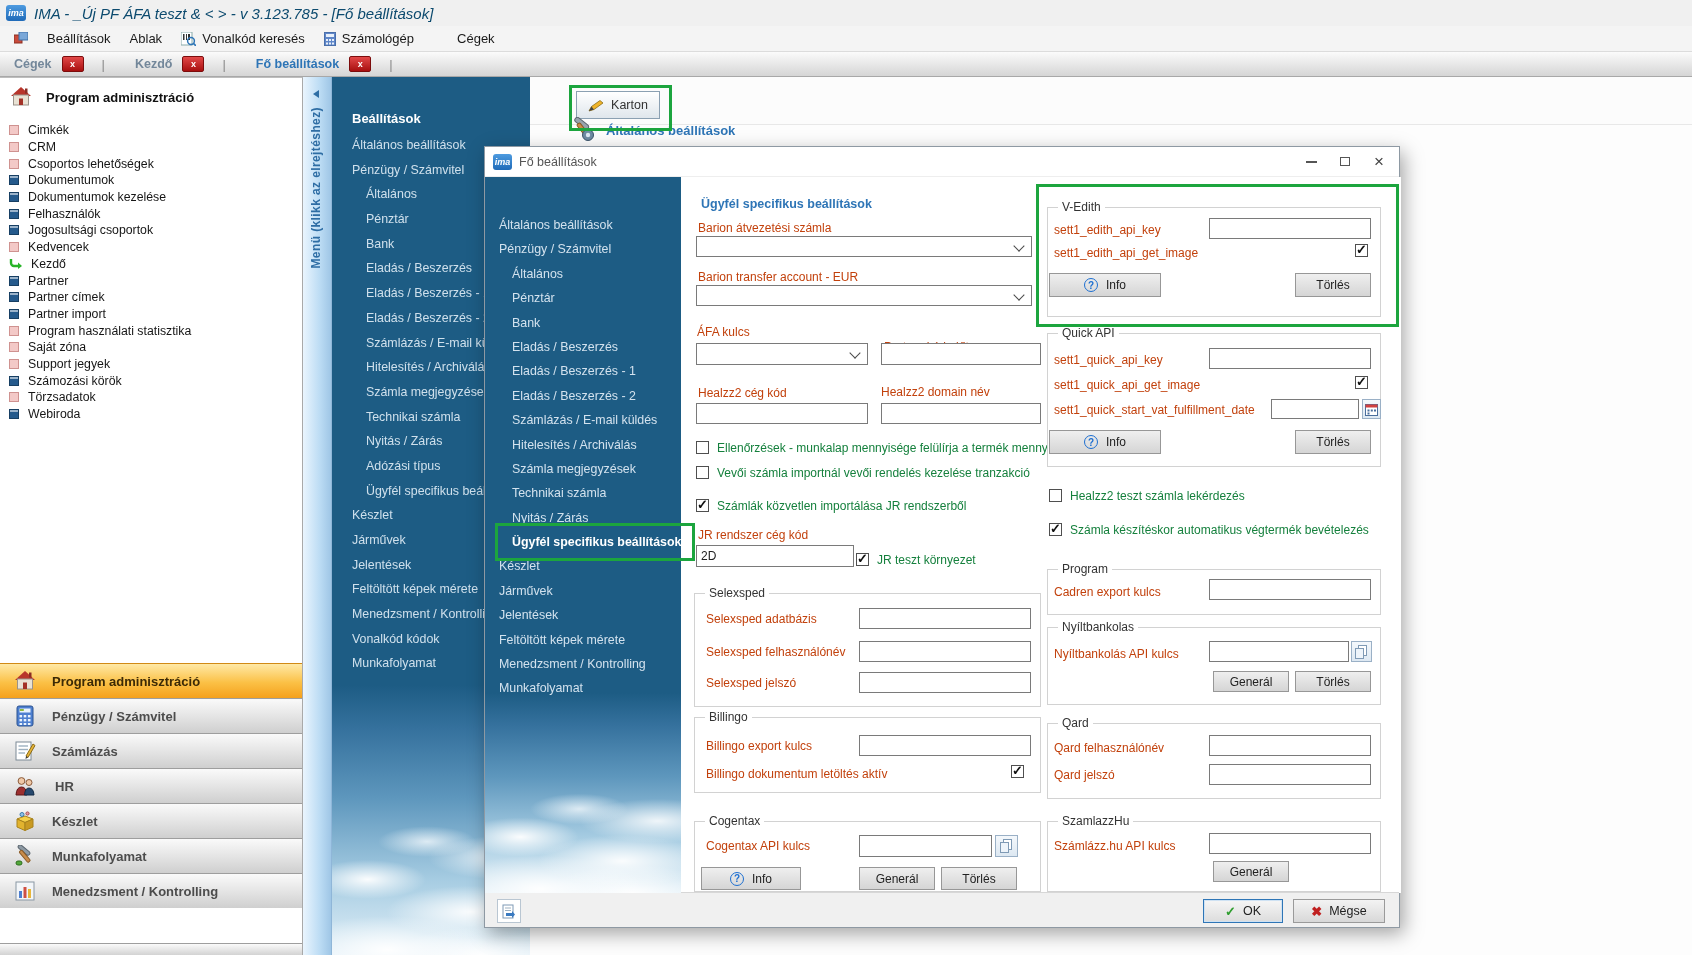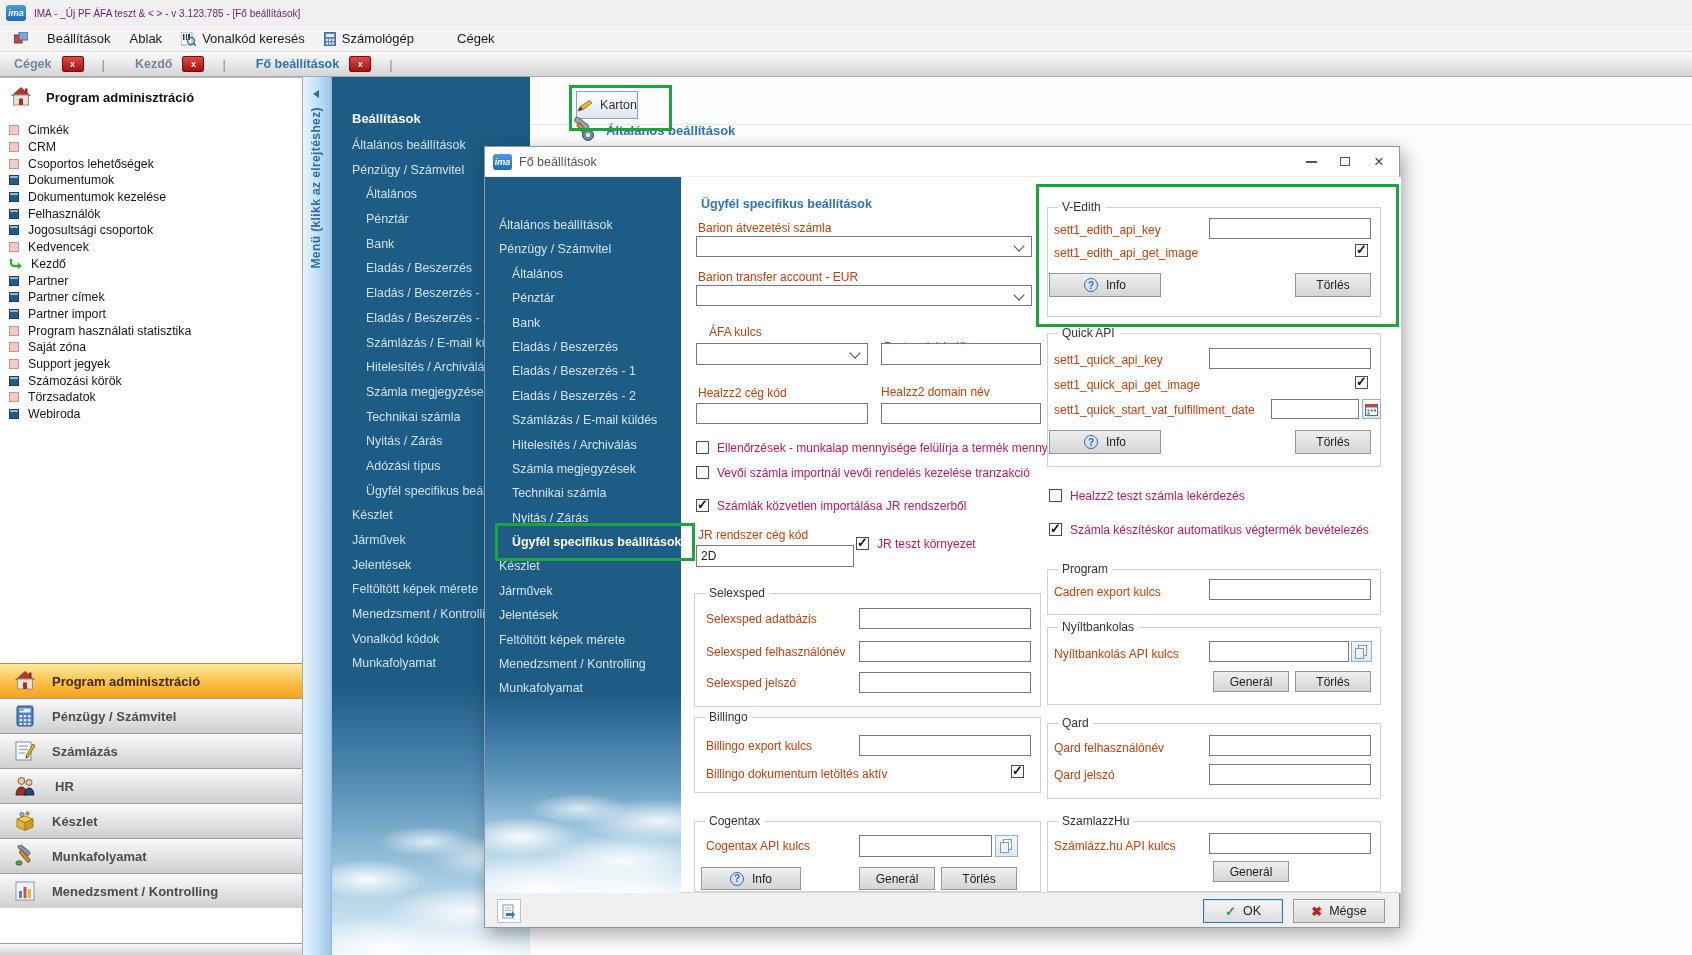--- a/index.html
+++ b/index.html
@@ -3,21 +3,21 @@
 <meta charset="utf-8">
 <style>
   html,body{margin:0;padding:0;background:#9a9a9a;}
   #screen{position:relative;width:1692px;height:955px;overflow:hidden;background:#fdfdfd;
     font-family:"Liberation Sans",sans-serif;-webkit-font-smoothing:antialiased;}
   
   .titlebar{position:absolute;left:0;top:0;width:100%;height:26px;background:#f0f0f0;
     display:flex;align-items:center;gap:8px;padding-left:6px;box-sizing:border-box;}
   .applogo{width:20px;height:16px;background:linear-gradient(#4e9be0,#1f6ab8);border-radius:3px;
     color:#fff;font-size:9px;font-style:italic;font-weight:bold;display:flex;align-items:center;justify-content:center;flex:none;}
-  .titletext{font-size:10px;color:#701a75;white-space:nowrap;}
+  .titletext{font-size:15px;color:#0c4a6e;white-space:nowrap;font-style:italic;}
   .menubar{position:absolute;left:0;top:26px;width:100%;height:26px;background:#f4f4f4;
     border-bottom:1px solid #dcdcdc;display:flex;align-items:center;gap:7px;padding-left:8px;box-sizing:border-box;}
   .mitem{font-size:13px;color:#1a1a1a;padding:2px 6px;cursor:default;display:flex;align-items:center;gap:6px;}
   .tabbar{position:absolute;left:0;top:52px;width:100%;height:25px;background:linear-gradient(#fbfbfb,#d5d5d5);
     border-bottom:1px solid #a8a8a8;display:flex;align-items:center;padding-left:14px;box-sizing:border-box;gap:10px;}
   .tablabel{font-size:12.5px;font-weight:bold;color:#73879a;}
   .tablabel.active{color:#2e75b6;}
   .tabx{width:20px;height:14px;border-radius:2px;background:linear-gradient(#e24848,#a80f0f);
     border:1px solid #7c0c0c;color:#fff;font-size:9px;font-weight:bold;display:flex;align-items:center;justify-content:center;line-height:1;}
   .tabsep{color:#8a8a8a;font-size:13px;margin:0 8px;}
@@ -53,21 +53,21 @@
     radial-gradient(ellipse 90px 30px at 18% 72%, rgba(255,255,255,.95), rgba(255,255,255,0) 65%),
     radial-gradient(ellipse 130px 40px at 70% 84%, rgba(255,255,255,.92), rgba(255,255,255,0) 65%),
     radial-gradient(ellipse 70px 22px at 48% 58%, rgba(250,253,255,.75), rgba(255,255,255,0) 70%),
     radial-gradient(ellipse 120px 34px at 88% 64%, rgba(255,255,255,.85), rgba(255,255,255,0) 65%),
     radial-gradient(ellipse 150px 48px at 28% 98%, rgba(255,255,255,.97), rgba(255,255,255,0) 70%),
     radial-gradient(ellipse 120px 40px at 75% 100%, rgba(255,255,255,.95), rgba(255,255,255,0) 70%),
     linear-gradient(180deg, rgba(29,92,132,0) 0%, #35719d 16%, #5e97bd 42%, #a6cce2 72%, #e2f0f8 100%);}
   
   .content{position:absolute;left:530px;top:77px;width:1162px;height:878px;background:#fdfdfd;}
   .toolbar{position:absolute;left:0;top:0;width:100%;height:47px;background:#fcfcfc;border-bottom:1px solid #e8e8e8;}
-  .kartonbtn{position:absolute;left:46px;top:14px;width:62px;height:28px;box-sizing:border-box;
+  .kartonbtn{position:absolute;left:46px;top:14px;width:84px;height:28px;box-sizing:border-box;
     background:linear-gradient(#ffffff,#dfe6ec);border:1px solid #8ba0b2;display:flex;align-items:center;
     justify-content:center;gap:7px;font-size:12.5px;color:#333;}
   .headingrow{position:absolute;left:40px;top:40px;display:flex;align-items:center;gap:10px;}
   .bluehead{font-size:13px;font-weight:bold;color:#2e75b6;}
   
   .dialog{position:absolute;left:484px;top:146px;width:916px;height:782px;background:#fff;
     border:1px solid #8e99a3;box-sizing:border-box;box-shadow:4px 6px 18px rgba(0,0,0,.35);z-index:20;}
   .dtitle{position:absolute;left:0;top:0;width:100%;height:30px;background:#fff;border-bottom:1px solid #eee;box-sizing:border-box;}
   .dtitle .applogo{position:absolute;left:8px;top:7px;width:19px;height:16px;}
   .dtitletext{position:absolute;left:34px;top:8px;font-size:12.5px;color:#555;}
@@ -83,21 +83,21 @@
   .dmain{position:absolute;left:196px;top:30px;width:720px;height:716px;background:#fff;}
   .dfoot{position:absolute;left:0;bottom:0;width:100%;height:35px;background:#f0f0f0;border-top:1px solid #d7d7d7;box-sizing:border-box;}
   .lbl{position:absolute;font-size:12px;color:#c2410c;white-space:nowrap;}
   .inp{position:absolute;border:1px solid #7a7a7a;background:#fff;box-sizing:border-box;
     font-family:"Liberation Sans",sans-serif;font-size:12px;color:#222;padding:0 4px;}
   .cmb{position:absolute;border:1px solid #7a7a7a;background:#fff;box-sizing:border-box;}
   .chev{position:absolute;right:8px;top:5px;width:7px;height:7px;border-right:1.7px solid #4a4a4a;
     border-bottom:1.7px solid #4a4a4a;transform:rotate(45deg);}
   .grp{position:absolute;border:1px solid #d2d2d2;box-sizing:border-box;}
   .cap{position:absolute;background:#fff;padding:0 4px;font-size:12px;color:#333;white-space:nowrap;z-index:2;}
-  .cb{position:absolute;display:flex;align-items:flex-start;gap:8px;font-size:12px;color:#be185d;white-space:nowrap;}
+  .cb{position:absolute;display:flex;align-items:flex-start;gap:8px;font-size:12px;color:#15803d;white-space:nowrap;}
   .cbx{width:13px;height:13px;border:1px solid #4f4f4f;background:#fff;box-sizing:border-box;position:relative;flex:none;}
   .cbx.on::after{content:"✓";position:absolute;left:0;top:-3px;font-size:13px;font-weight:bold;color:#101010;}
   .btn{position:absolute;background:linear-gradient(#efefef,#d5d5d5);border:1px solid #979797;box-sizing:border-box;
     font-size:12px;color:#222;display:flex;align-items:center;justify-content:center;gap:8px;}
   .qicon{width:14px;height:14px;border-radius:50%;border:1.5px solid #1d6fd1;color:#1d6fd1;font-size:10px;
     font-weight:bold;display:flex;align-items:center;justify-content:center;box-sizing:border-box;}
   .okbtn{position:absolute;right:116px;top:6px;width:80px;height:24px;background:linear-gradient(#f6f6f6,#dcdcdc);
     border:1px solid #2e75b6;box-shadow:inset 0 0 0 1px #cfe2f3;box-sizing:border-box;display:flex;align-items:center;
     justify-content:center;gap:7px;font-size:12.5px;color:#222;}
   .cancelbtn{position:absolute;right:14px;top:6px;width:92px;height:24px;background:linear-gradient(#f3f3f3,#d8d8d8);
@@ -436,21 +436,21 @@
       <div class="lbl" style="left:17px;top:44px;">Barion átvezetési számla</div>
       <div class="cmb" style="left:15px;top:59px;width:336px;height:21px;">
           <span class="chev"></span>
         </div>
 
       <div class="lbl" style="left:17px;top:93px;">Barion transfer account - EUR</div>
       <div class="cmb" style="left:15px;top:108px;width:336px;height:21px;">
           <span class="chev"></span>
         </div>
 
-      <div class="lbl" style="left:28px;top:148px;text-align:center;">ÁFA kulcs</div>
+      <div class="lbl" style="left:16px;top:148px;text-align:center;">ÁFA kulcs</div>
       <div class="cmb" style="left:15px;top:166px;width:172px;height:22px;">
           <span class="chev"></span>
         </div>
       <div class="lbl" style="left:203px;top:147px;margin-top:16px;">Partner kód előtag</div>
       <input class="inp" style="left: 200px; top: 166px; width: 160px; height: 22px;" value="">
 
       <div class="lbl" style="left:17px;top:209px;">Healzz2 cég kód</div>
       <input class="inp" style="left: 15px; top: 226px; width: 172px; height: 21px;" value="">
       <div class="lbl" style="left:200px;top:208px;">Healzz2 domain név</div>
       <input class="inp" style="left: 200px; top: 226px; width: 160px; height: 21px;" value="">
@@ -463,21 +463,21 @@
           <span class="cbx"></span>
           <span>Vevői számla importnál vevői rendelés kezelése tranzakció</span>
         </div>
       <div class="cb" style="left:15px;top:322px;">
           <span class="cbx on"></span>
           <span>Számlák közvetlen importálása JR rendszerből</span>
         </div>
 
       <div class="lbl" style="left:17px;top:351px;text-align:right;">JR rendszer cég kód</div>
       <input class="inp" style="left: 15px; top: 368px; width: 158px; height: 22px;" value="2D">
-      <div class="cb" style="left:175px;top:360px;">
+      <div class="cb" style="left:175px;top:376px;">
           <span class="cbx on"></span>
           <span>JR teszt környezet</span>
         </div>
 
       <div class="grp" style="left:13px;top:416px;width:347px;height:114px;"></div>
       <div class="cap" style="left:24px;top:409px;">Selexsped</div>
       <div class="lbl" style="left:25px;top:435px;">Selexsped adatbázis</div>
       <input class="inp" style="left: 178px; top: 431px; width: 172px; height: 21px;">
       <div class="lbl" style="left:25px;top:468px;">Selexsped felhasználónév</div>
       <input class="inp" style="left: 178px; top: 464px; width: 172px; height: 21px;">

